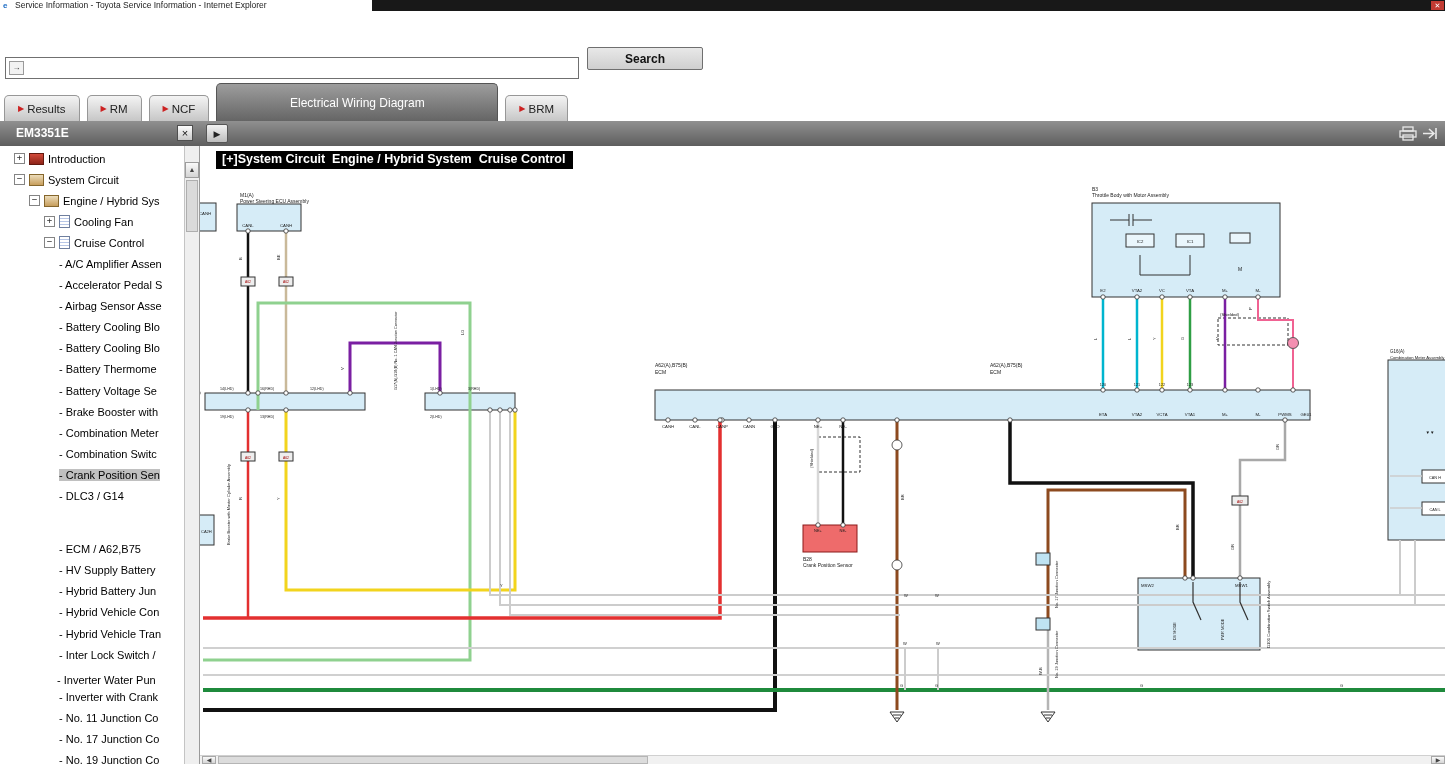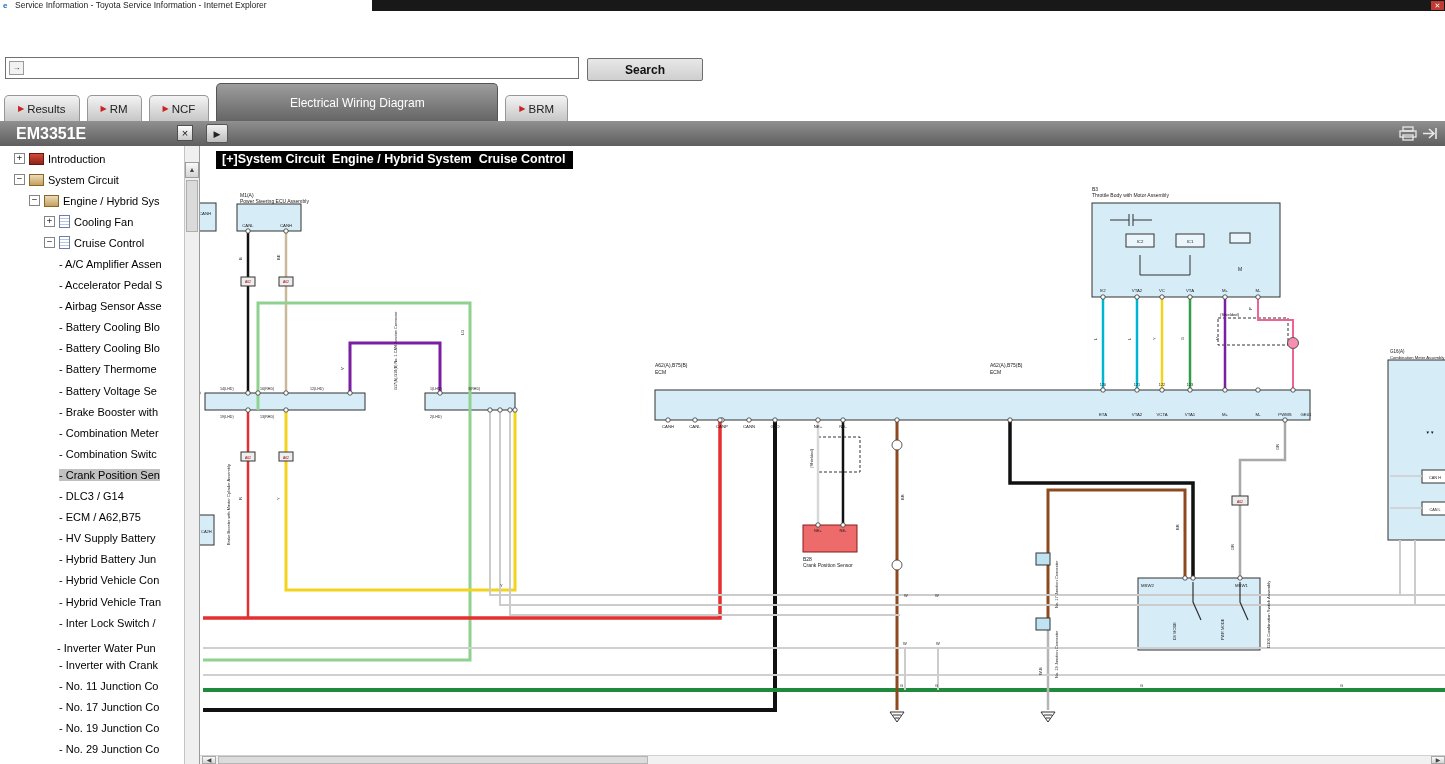--- a/index.html
+++ b/index.html
@@ -19,34 +19,34 @@
   .version{position:absolute;left:125px;top:13px;font-size:9.5px;color:#222;}
   .help{position:absolute;right:0;top:3px;width:38px;height:26px;background:#101010;
         clip-path:polygon(11px 0,100% 0,100% 100%,0 100%);display:flex;align-items:center;justify-content:center;}
   .help-text{color:#fff;font-size:11px;text-decoration:underline;padding-left:8px;}
   
   .kw-wrap{position:absolute;left:5px;top:57px;width:572px;height:20px;border:1px solid #707070;background:#fff;}
   .kw-icon{position:absolute;left:3px;top:3px;width:13px;height:12px;border:1px solid #9a9a9a;background:#f2f2f2;
            font-size:8px;line-height:12px;text-align:center;color:#333;}
   .kw-input{position:absolute;left:20px;top:0;width:548px;height:18px;border:none;outline:none;font-size:11px;
             font-family:"Liberation Sans",sans-serif;color:#333;}
-  .search-btn{position:absolute;left:587px;top:58px;width:116px;height:23px;background:linear-gradient(#e8e8e8,#cfcfcf);
+  .search-btn{position:absolute;left:587px;top:47px;width:116px;height:23px;background:linear-gradient(#e8e8e8,#cfcfcf);
               border:1px solid #6f6f6f;border-radius:2px;font-size:12px;font-weight:bold;color:#111;
               font-family:"Liberation Sans",sans-serif;}
   
   .tabbar{position:absolute;left:0;top:91px;width:100%;height:30px;display:flex;align-items:flex-end;padding-left:4px;box-sizing:border-box;}
   .tab{height:26px;background:linear-gradient(#f4f4f4,#c6c6c6);border:1px solid #979797;border-bottom:none;
        border-radius:5px 5px 0 0;display:flex;align-items:center;padding:0 13px;font-size:11.5px;color:#222;
        margin-right:7px;white-space:nowrap;box-sizing:border-box;}
   .tab.active{height:38px;width:282px;justify-content:center;background:linear-gradient(#9d9d9d,#656565);
               color:#fff;font-size:12px;border-color:#555;}
   .tab-arrow{color:#c22;font-size:8px;margin-right:3px;}
   
   .toolbar{position:absolute;left:0;top:121px;width:100%;height:25px;background:linear-gradient(#909090,#5e5e5e);}
-  .sb-title{position:absolute;left:16px;top:0;height:25px;line-height:25px;color:#fff;font-weight:bold;font-size:16px;}
+  .sb-title{position:absolute;left:16px;top:0;height:25px;line-height:25px;color:#fff;font-weight:bold;font-size:12px;}
   .sb-close{position:absolute;left:177px;top:4px;width:16px;height:16px;background:linear-gradient(#fdfdfd,#c9c9c9);
             border:1px solid #4f4f4f;font-size:11px;line-height:13px;text-align:center;color:#111;padding:0;}
   .play-btn{position:absolute;left:206px;top:3px;width:22px;height:19px;background:linear-gradient(#f2f2f2,#bdbdbd);
             border:1px solid #565656;border-radius:2px;font-size:9px;color:#222;line-height:16px;text-align:center;padding:0;}
   .tool-ic{position:absolute;top:5px;width:18px;height:15px;}
   .ic-print{right:28px;} .ic-export{right:6px;}
   
   .sidebar{position:absolute;left:0;top:146px;width:200px;bottom:0;background:#fff;border-right:1px solid #9a9a9a;box-sizing:border-box;}
   .tree{position:absolute;left:0;top:2px;right:15px;bottom:0;overflow:hidden;}
   .trow{display:flex;align-items:center;height:21.1px;white-space:nowrap;font-size:11px;}
@@ -184,21 +184,21 @@
         </div>
         <div class="trow" style="padding-left: 59px;">
           <span class="tlabel">- Combination Switc</span>
         </div>
         <div class="trow" style="padding-left: 59px;">
           <span class="tlabel sel">- Crank Position Sen</span>
         </div>
         <div class="trow" style="padding-left: 59px;">
           <span class="tlabel">- DLC3 / G14</span>
         </div>
-        <div class="trow" style="padding-left: 59px;">
+        <div class="trow" style="padding-left: 59px; margin-top: 32px;">
           <span class="tlabel">- ECM / A62,B75</span>
         </div>
         <div class="trow" style="padding-left: 59px;">
           <span class="tlabel">- HV Supply Battery</span>
         </div>
         <div class="trow" style="padding-left: 59px;">
           <span class="tlabel">- Hybrid Battery Jun</span>
         </div>
         <div class="trow" style="padding-left: 59px;">
           <span class="tlabel">- Hybrid Vehicle Con</span>

